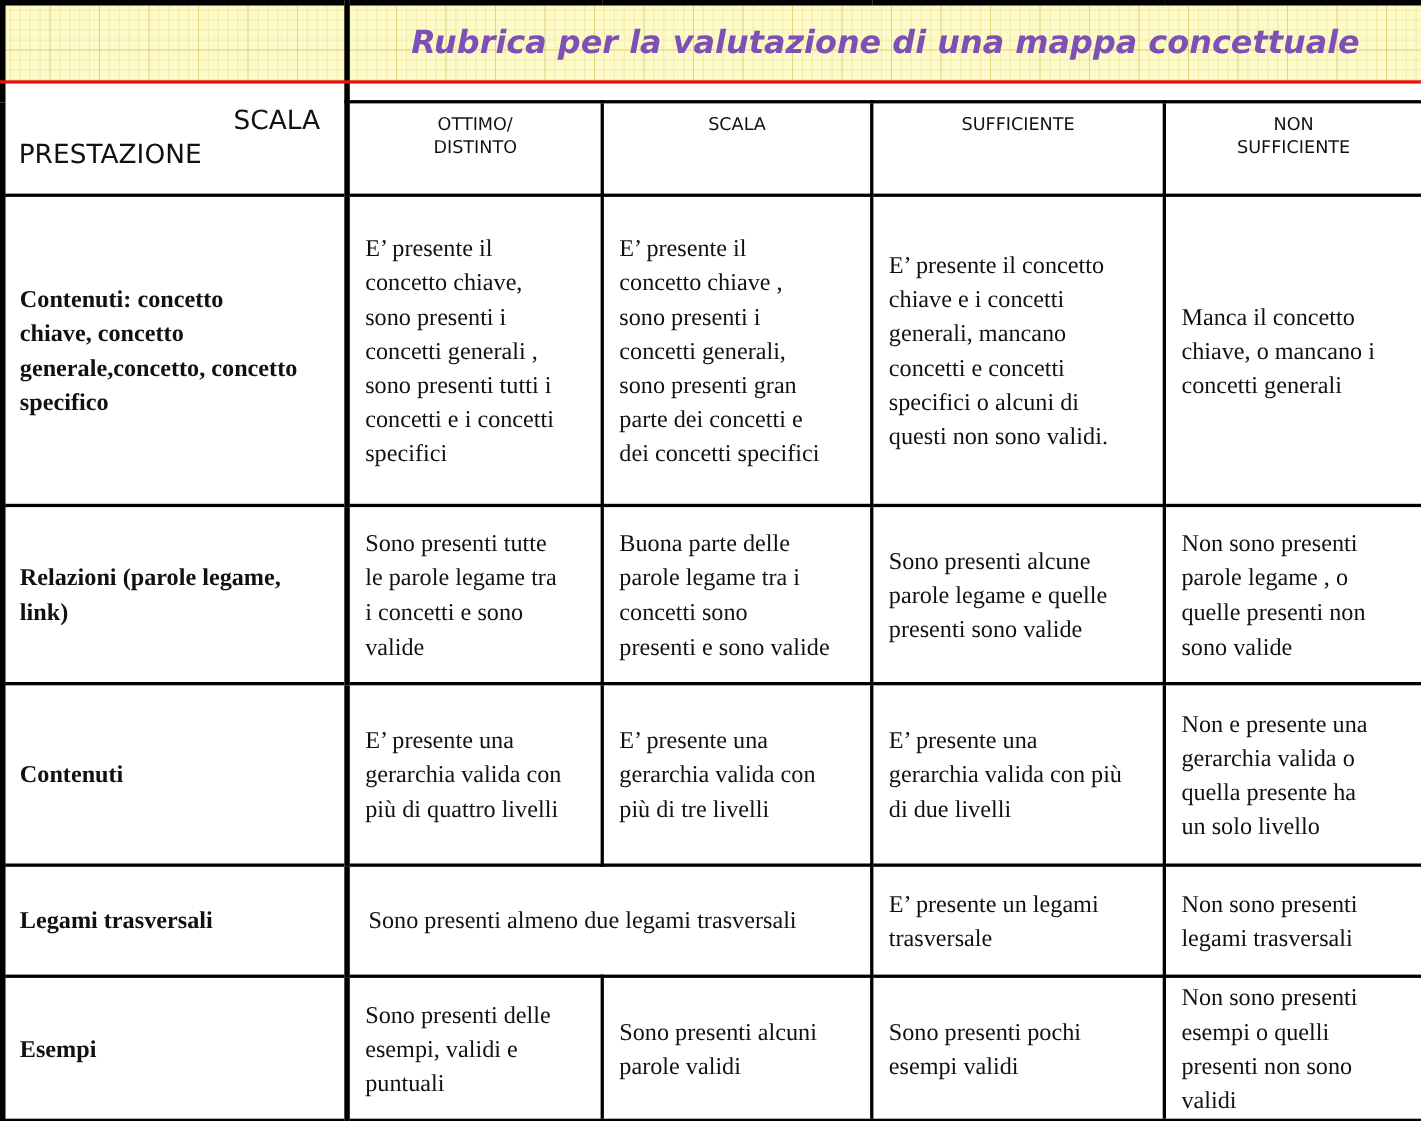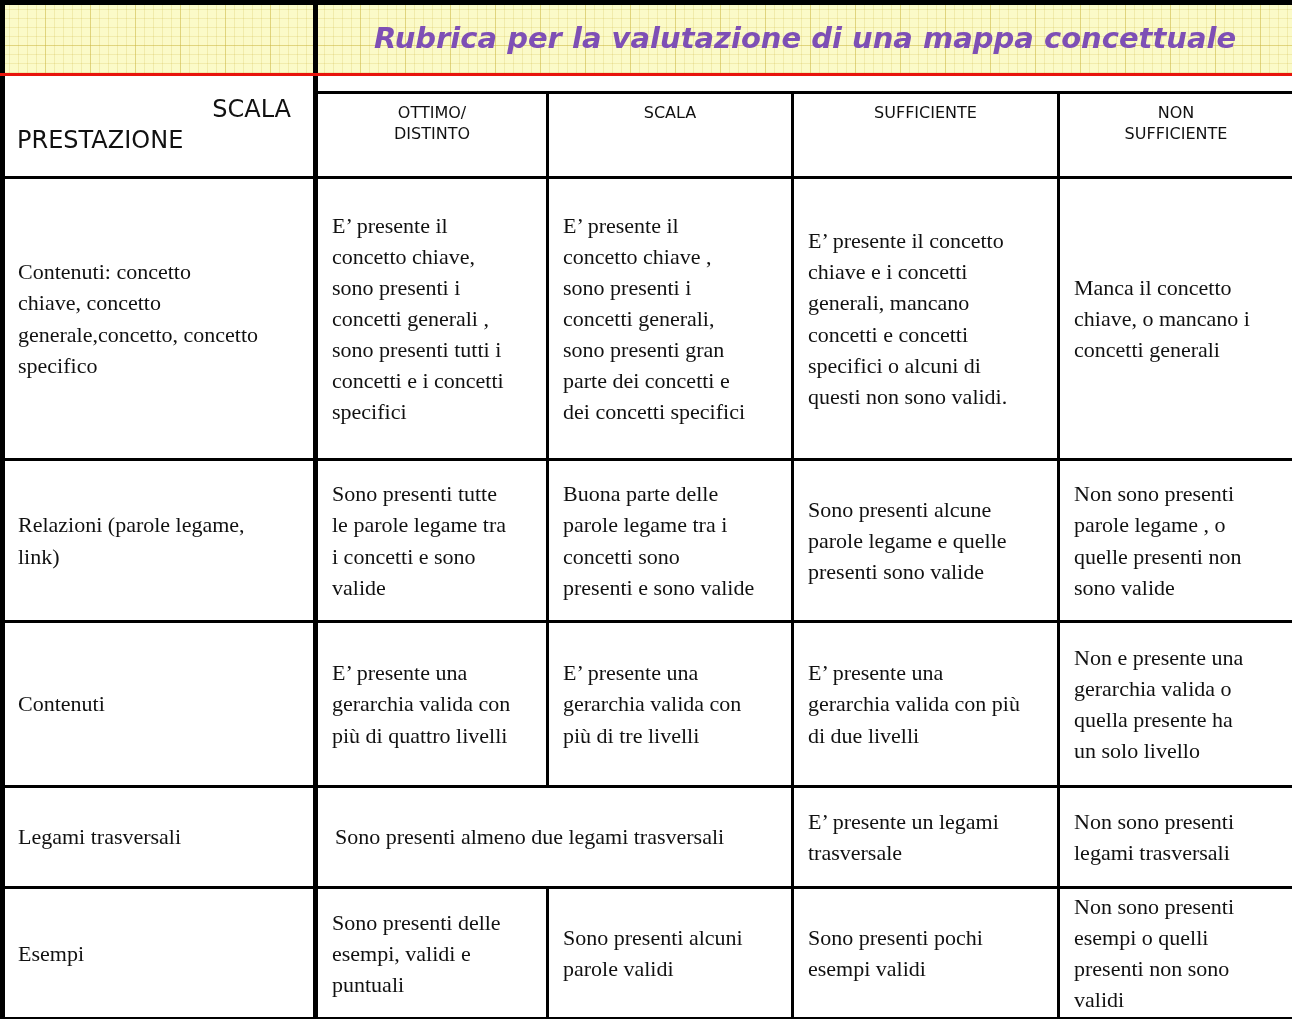--- a/index.html
+++ b/index.html
@@ -69,21 +69,21 @@
     white-space:normal;
   }
   td.colhead{
     font-family:"DejaVu Sans","Liberation Sans",sans-serif;
     font-size:16px;
     text-align:center;vertical-align:top;
     padding-top:9px;
     line-height:1.3;
   }
   td.crit{
-    font-weight:normal;
+    font-weight:bold;
     border-right-width:5px;
     padding:4px 4px 4px 13px;
   }
   td.body{
     padding:2px 10px 2px 14px;
   }
   td.merged{
     padding-left:17px;
     margin-top:43px;
   }

